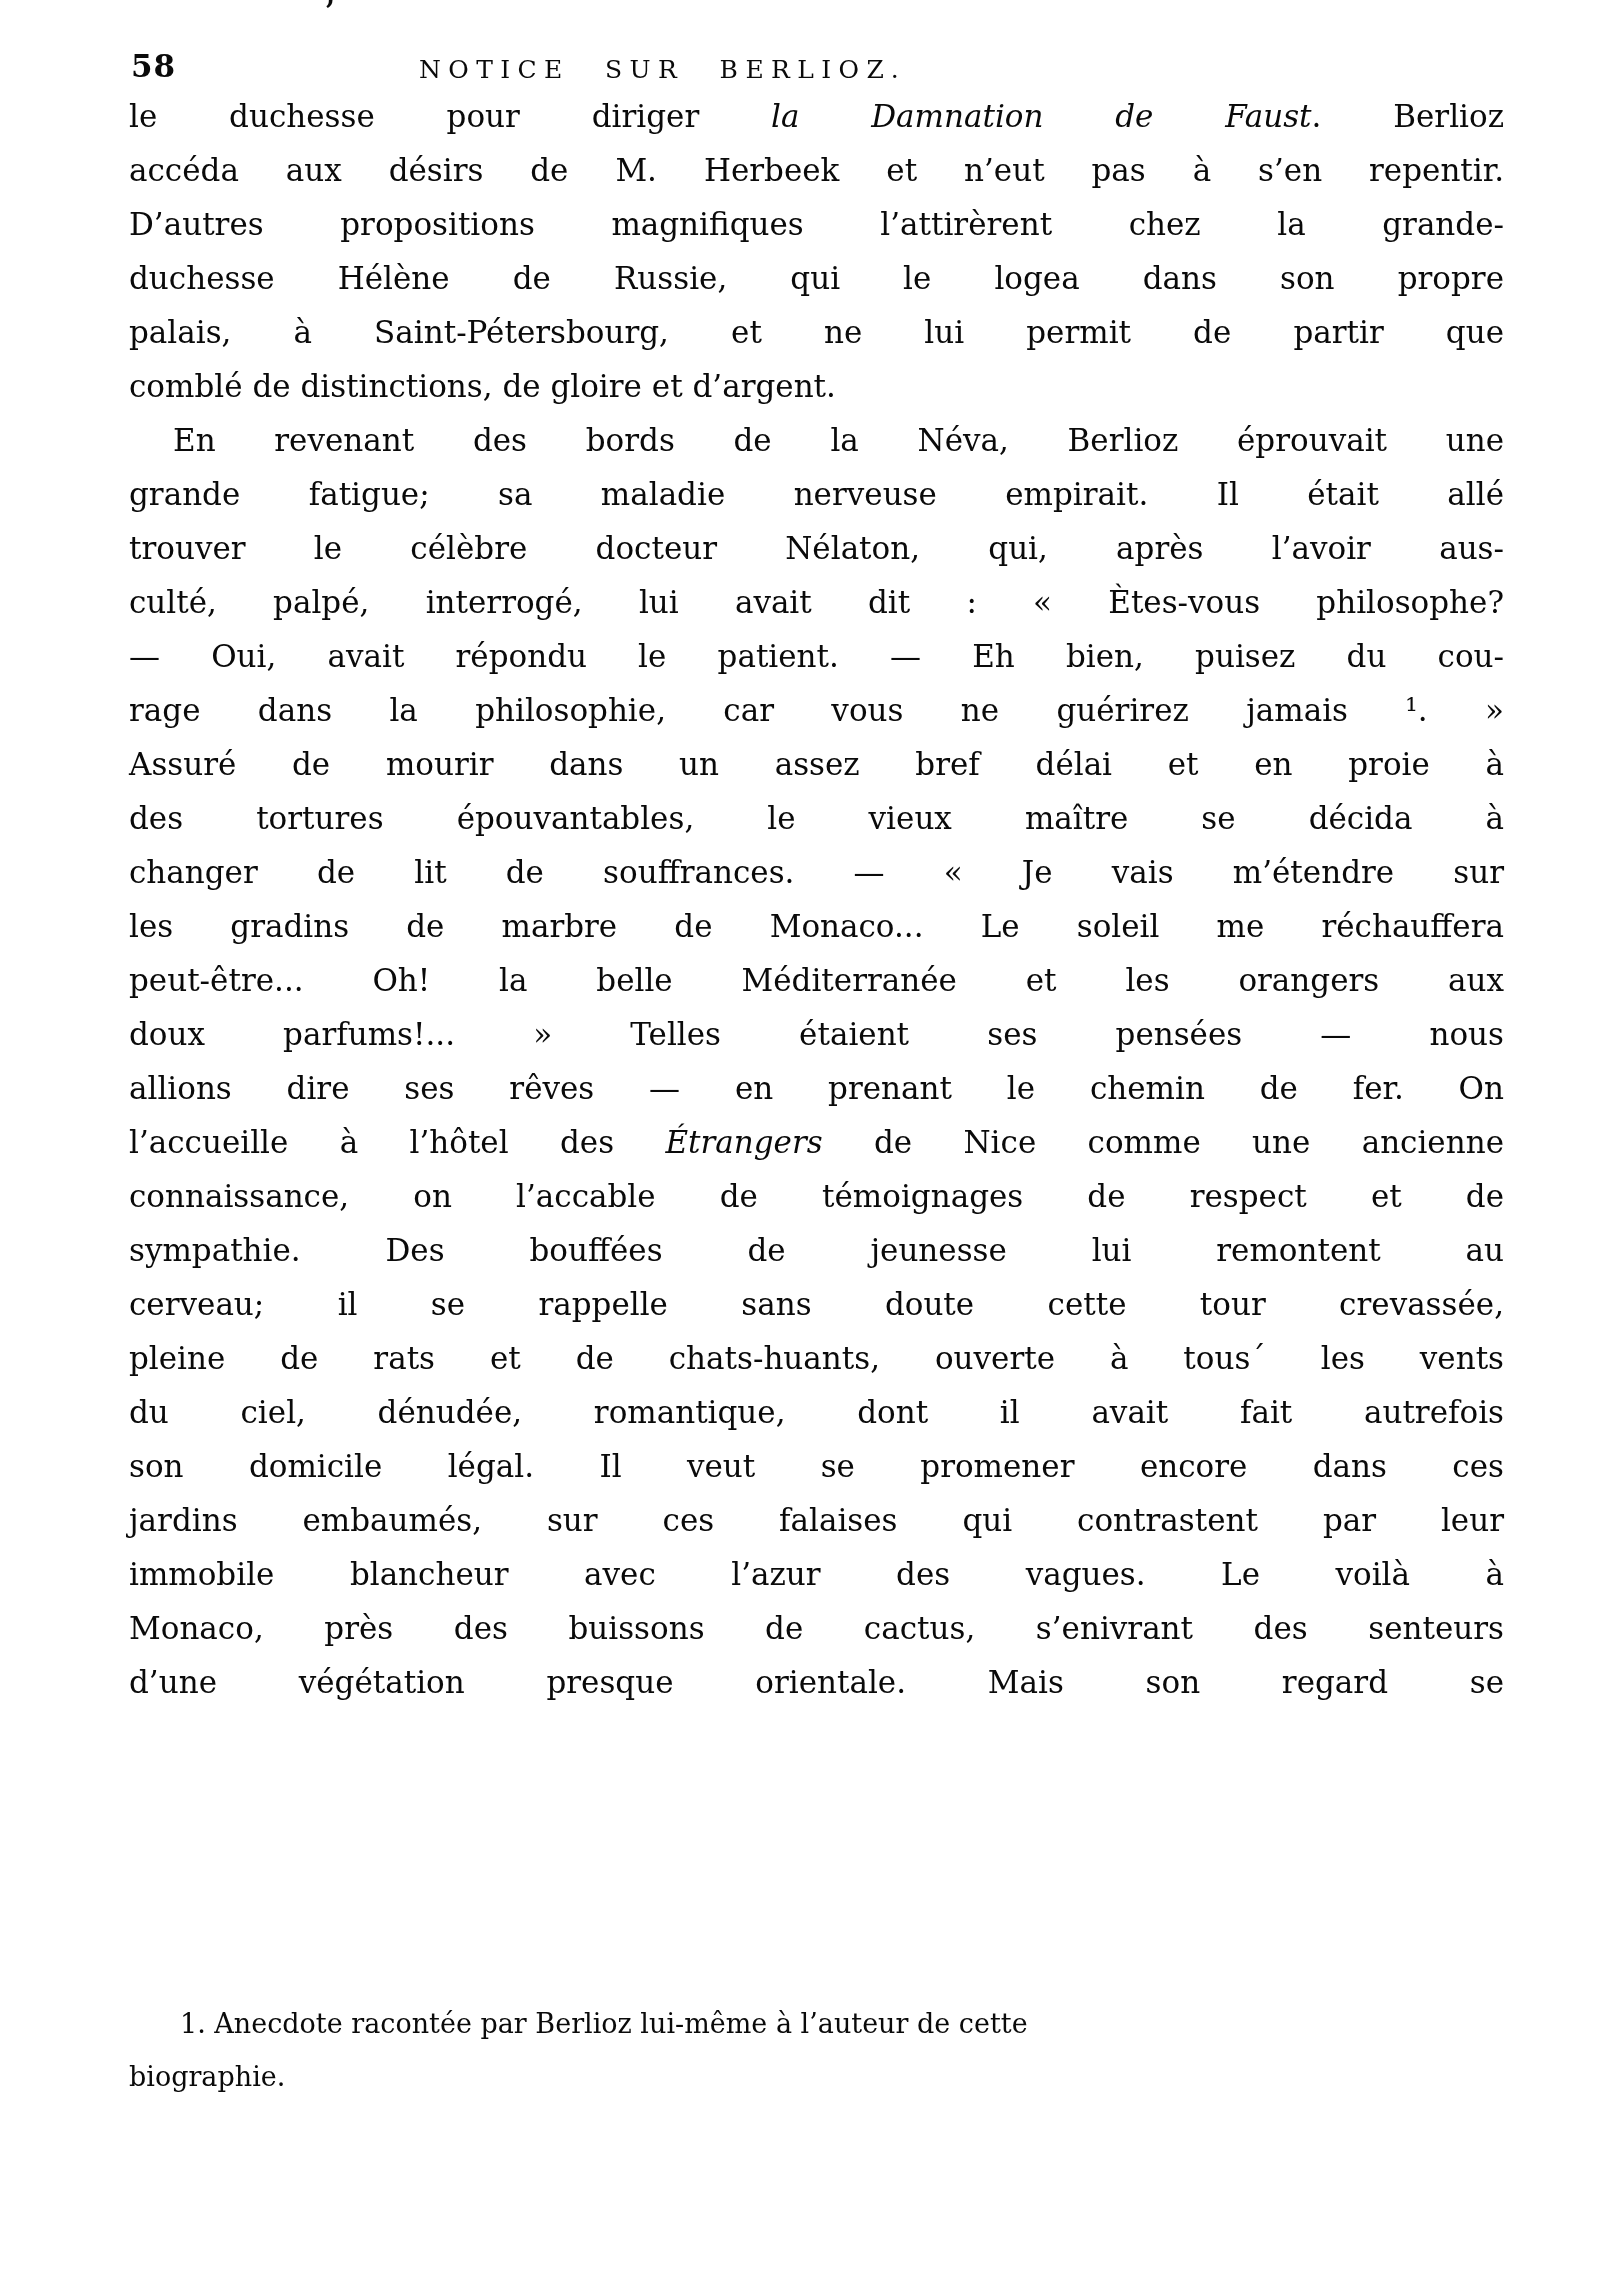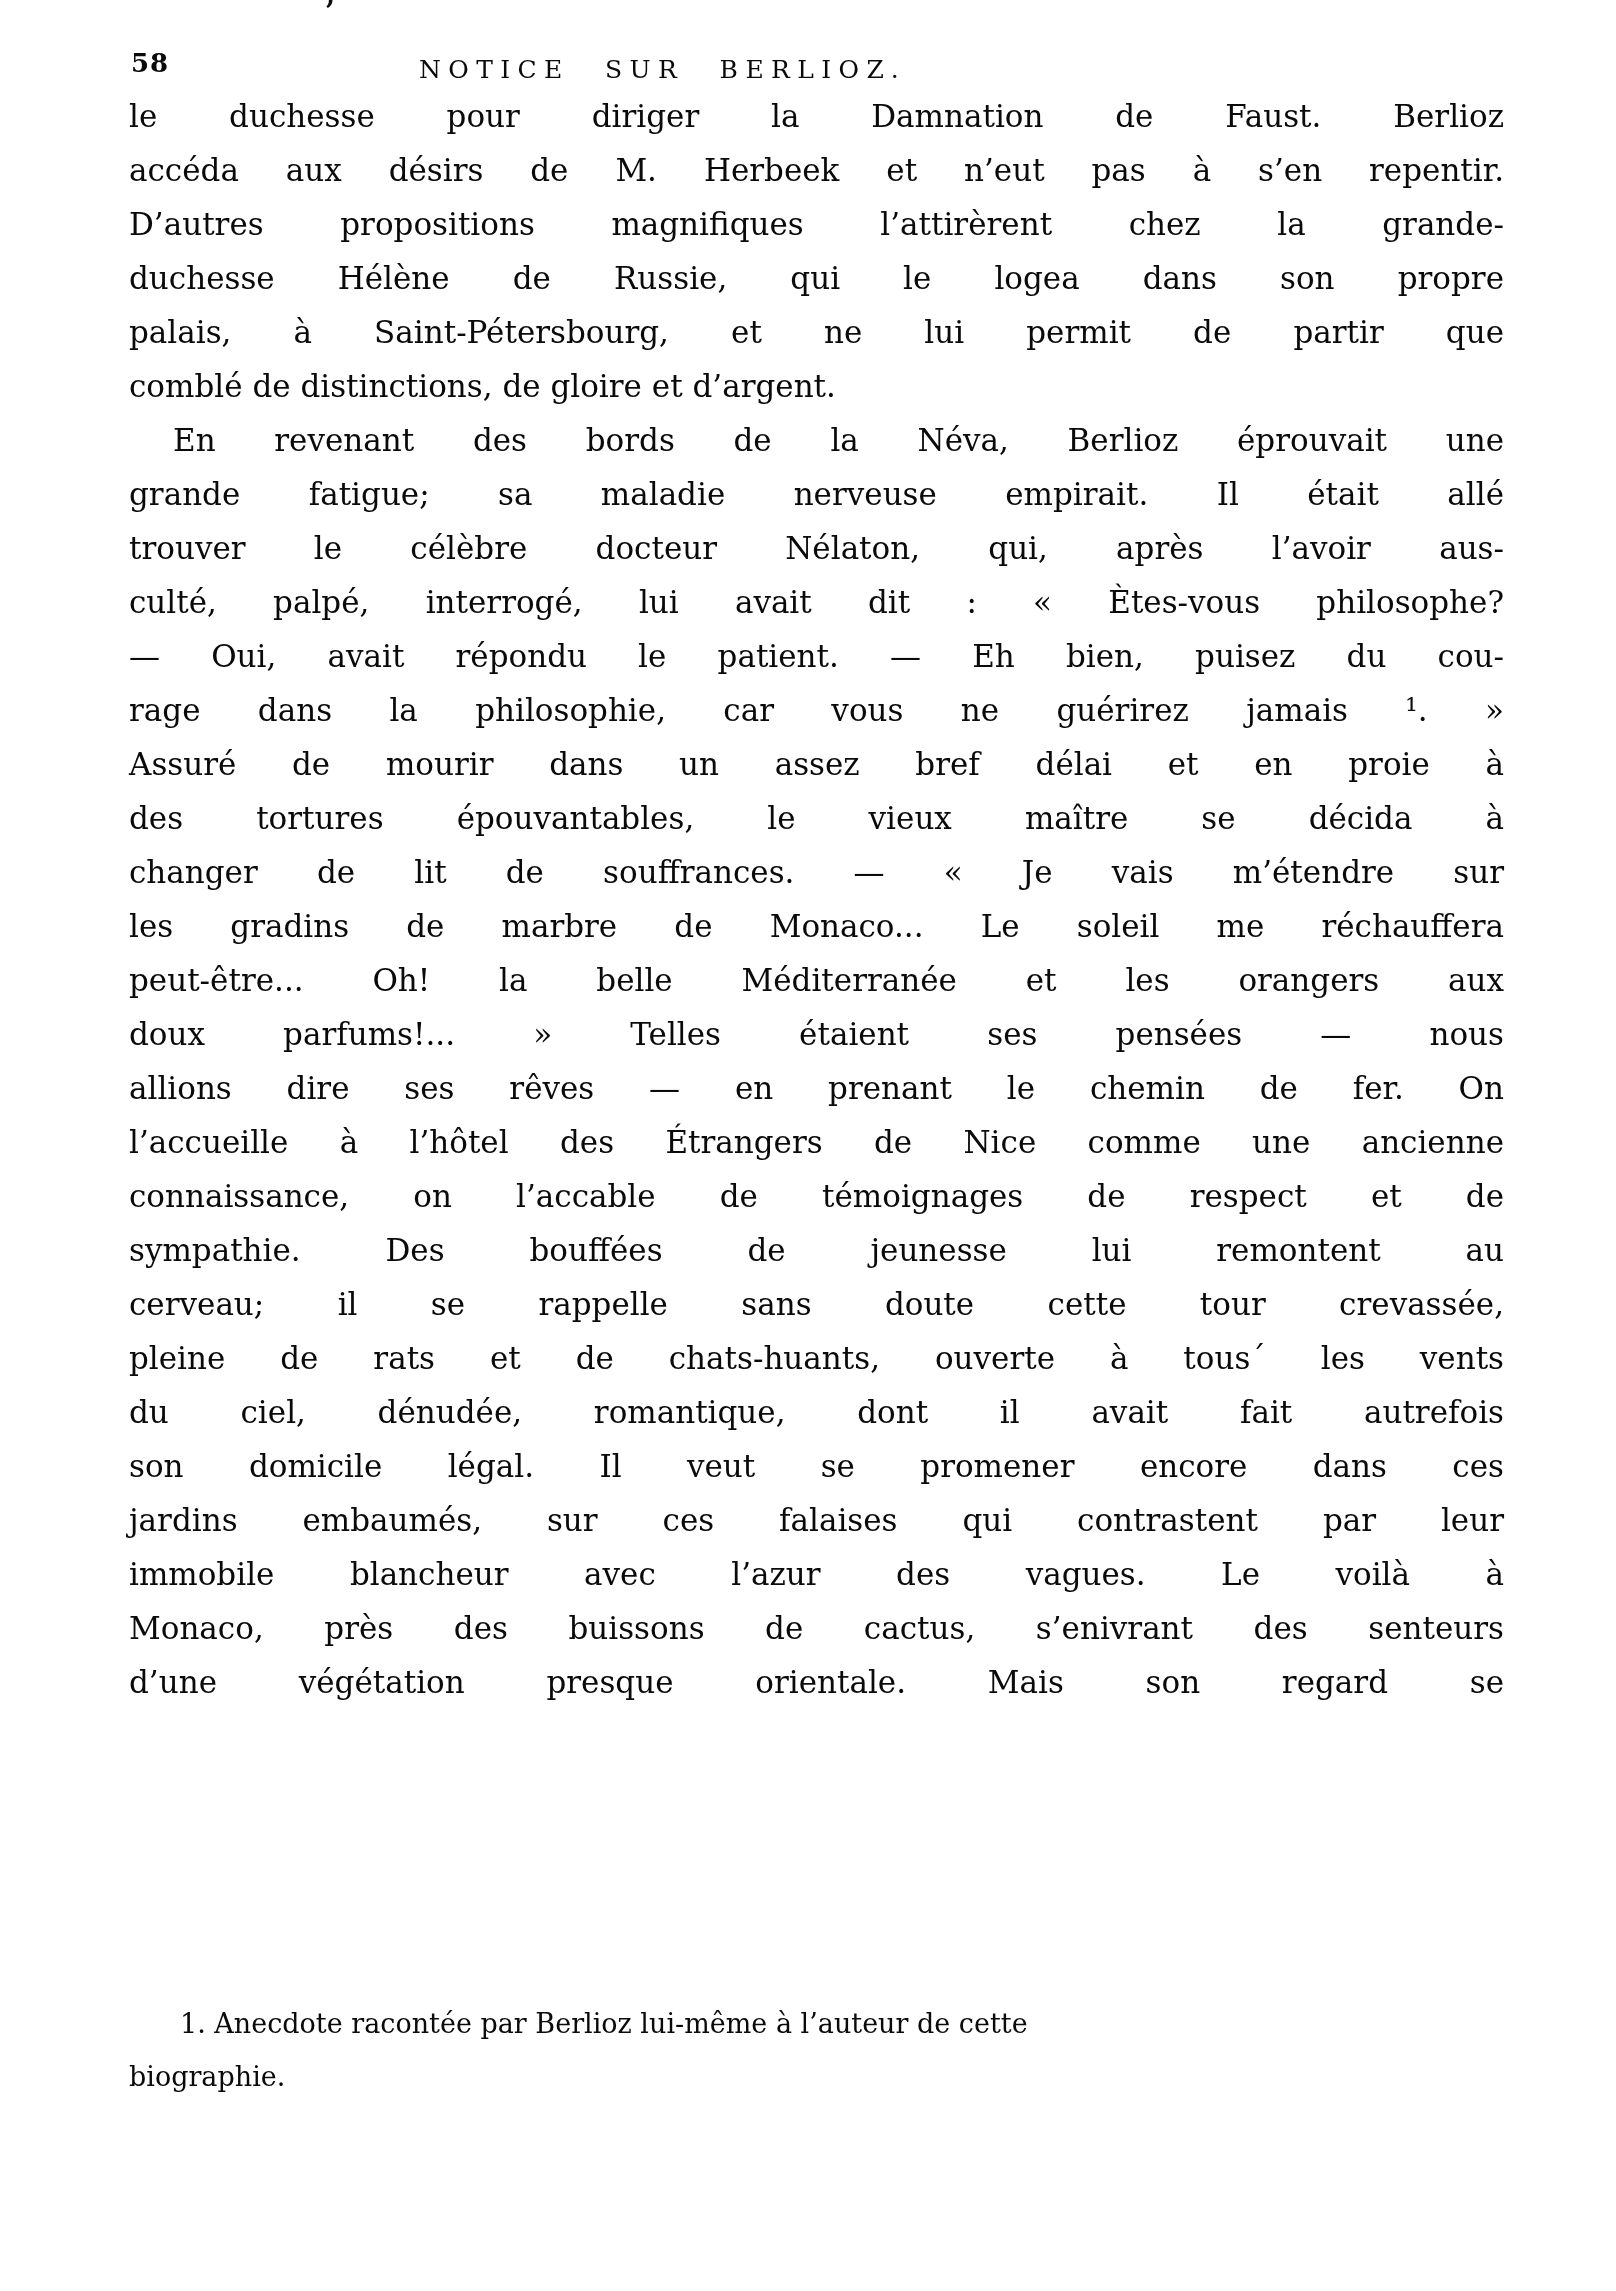--- a/index.html
+++ b/index.html
@@ -9,21 +9,21 @@
     position: relative;
     overflow: hidden;
     font-family: "DejaVu Serif", "Liberation Serif", serif;
     color: #0a0a0a;
   }
   .page { position: absolute; inset: 0; }
 
   
   .page-num {
     position: absolute; left: 131px; top: 48px;
-    font-size: 26px; font-weight: bold; letter-spacing: 0.9px;
+    font-size: 31px; font-weight: bold; letter-spacing: 0.9px;
   }
   .running-title {
     position: absolute; left: 41%; top: 55px;
     transform: translateX(-50%);
     font-size: 25px; font-weight: normal;
     letter-spacing: 7.4px; word-spacing: 20px;
     white-space: nowrap;
   }
   .ink-mark {
     position: absolute; left: 325px; top: -5.5px;
@@ -36,21 +36,21 @@
   }
   .body-block .line {
     font-size: 31px;
     line-height: 54px;
     text-align: justify;
     text-align-last: justify;
     white-space: normal;
   }
   .line.indent { text-indent: 44px; }
   .line.short { text-align: center; text-align-last: left; }
-  .it { }
+  .it { font-style: italic; }
 
   
   .footnote {
     position: absolute; left: 129px; top: 1997px; width: 1375px;
   }
   .footnote .line {
     font-size: 27px;
     line-height: 53px;
     text-align: right;
     text-align-last: left;

